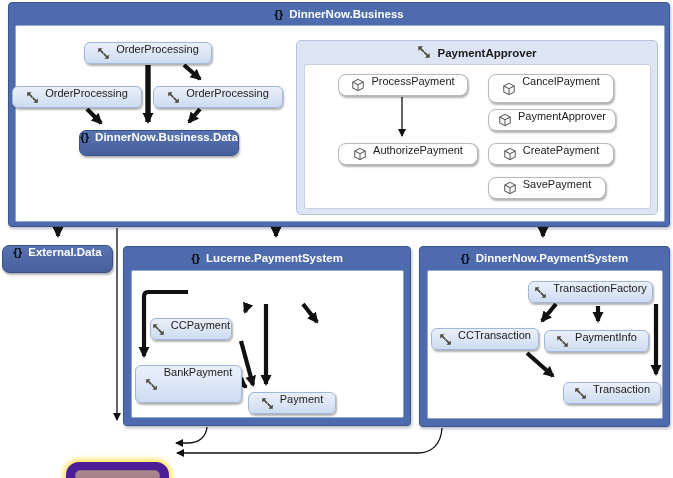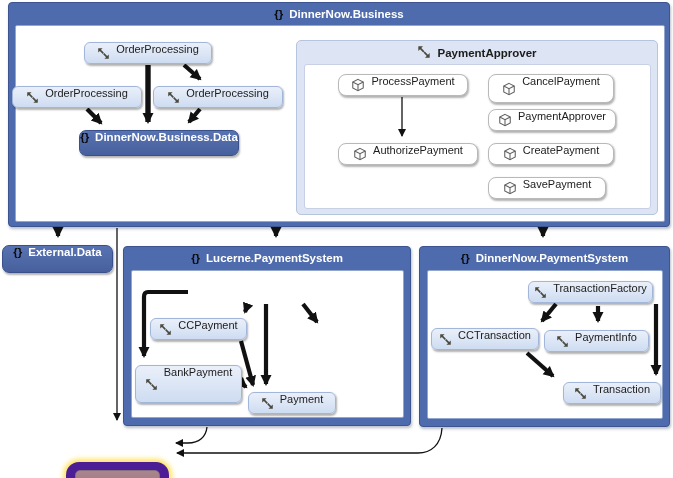--- a/index.html
+++ b/index.html
@@ -241,21 +241,21 @@
         </svg>
       </span>
     <span>SavePayment</span>
   </div>
 
   <div class="node ns z4" style="left:2px;top:245px;width:111px;height:28px">
     <span class="brace">{}</span>
     <span>External.Data</span>
   </div>
 
-  <div class="node cls z4" style="left:150px;top:318px;width:97px;height:22px">
+  <div class="node cls z4" style="left:150px;top:318px;width:82px;height:22px">
     <span class="icon">
         <svg width="13" height="13" viewBox="0 0 16 16">
           <use href="#ic-class"></use>
         </svg>
       </span>
     <span>CCPayment</span>
   </div>
   <div class="node cls z4" style="left:135px;top:365px;width:107px;height:38px">
     <span class="icon">
         <svg width="13" height="13" viewBox="0 0 16 16">

